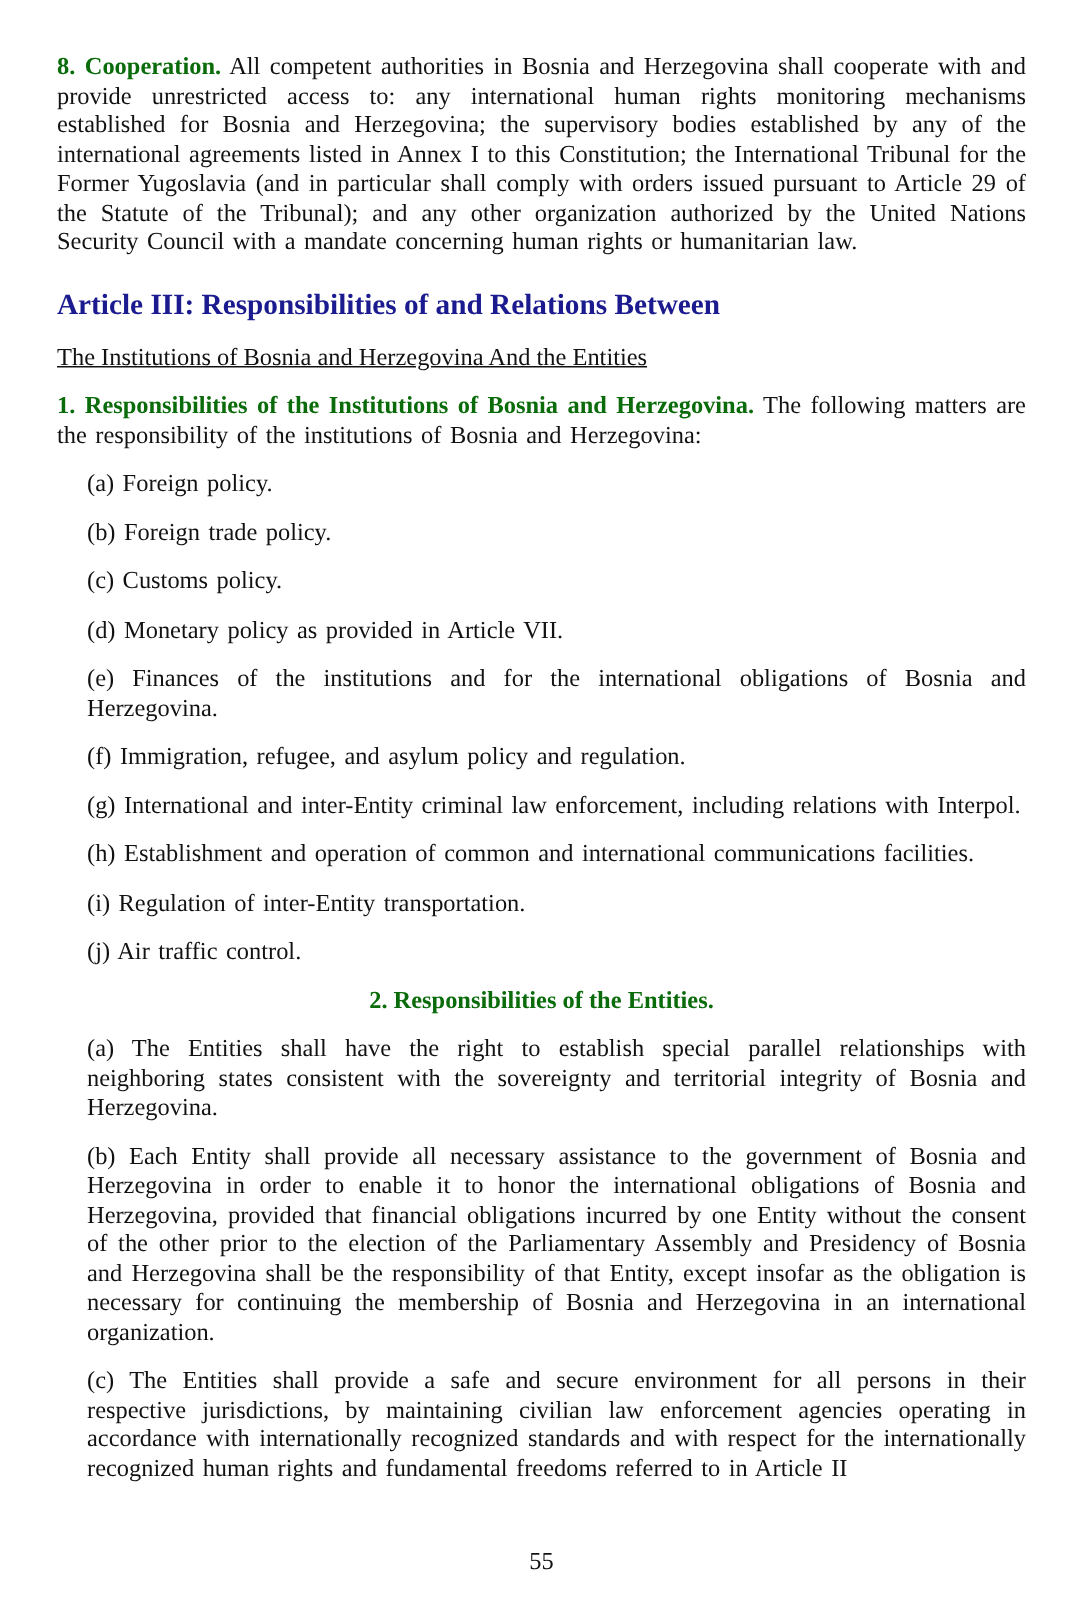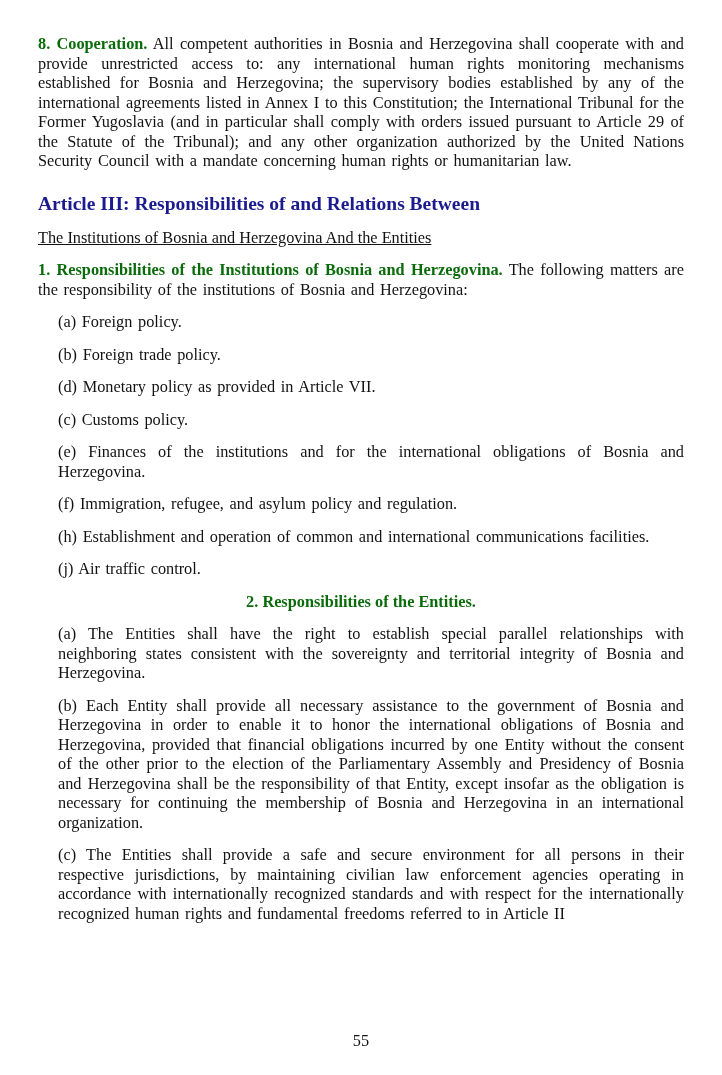--- a/index.html
+++ b/index.html
@@ -77,25 +77,27 @@
   <p class="para"><span class="lead-green">8. Cooperation.</span> <span>All competent authorities in Bosnia and Herzegovina shall cooperate with and provide unrestricted access to: any international human rights monitoring mechanisms established for Bosnia and Herzegovina; the supervisory bodies established by any of the international agreements listed in Annex I to this Constitution; the International Tribunal for the Former Yugoslavia (and in particular shall comply with orders issued pursuant to Article 29 of the Statute of the Tribunal); and any other organization authorized by the United Nations Security Council with a mandate concerning human rights or humanitarian law.</span></p>
 
   <h1 class="article-heading">Article III: Responsibilities of and Relations Between</h1>
 
   <p class="subheading">The Institutions of Bosnia and Herzegovina And the Entities</p>
 
   <p class="para"><span class="lead-green">1. Responsibilities of the Institutions of Bosnia and Herzegovina.</span> <span>The following matters are the responsibility of the institutions of Bosnia and Herzegovina:</span></p>
 
   <p class="list-item">(a) Foreign policy.</p>
   <p class="list-item">(b) Foreign trade policy.</p>
+  <p class="list-item">(c) Customs policy.</p>
   <p class="list-item">(d) Monetary policy as provided in Article VII.</p>
-  <p class="list-item">(c) Customs policy.</p>
   <p class="list-item">(e) Finances of the institutions and for the international obligations of Bosnia and Herzegovina.</p>
   <p class="list-item">(f) Immigration, refugee, and asylum policy and regulation.</p>
+  <p class="list-item">(g) International and inter-Entity criminal law enforcement, including relations with Interpol.</p>
   <p class="list-item">(h) Establishment and operation of common and international communications facilities.</p>
+  <p class="list-item">(i) Regulation of inter-Entity transportation.</p>
   <p class="list-item">(j) Air traffic control.</p>
 
   <p class="section-head">2. Responsibilities of the Entities.</p>
 
   <p class="list-item">(a) The Entities shall have the right to establish special parallel relationships with neighboring states consistent with the sovereignty and territorial integrity of Bosnia and Herzegovina.</p>
   <p class="list-item">(b) Each Entity shall provide all necessary assistance to the government of Bosnia and Herzegovina in order to enable it to honor the international obligations of Bosnia and Herzegovina, provided that financial obligations incurred by one Entity without the consent of the other prior to the election of the Parliamentary Assembly and Presidency of Bosnia and Herzegovina shall be the responsibility of that Entity, except insofar as the obligation is necessary for continuing the membership of Bosnia and Herzegovina in an international organization.</p>
   <p class="list-item">(c) The Entities shall provide a safe and secure environment for all persons in their respective jurisdictions, by maintaining civilian law enforcement agencies operating in accordance with internationally recognized standards and with respect for the internationally recognized human rights and fundamental freedoms referred to in Article II</p>
 
   <div class="page-number">55</div>
 

